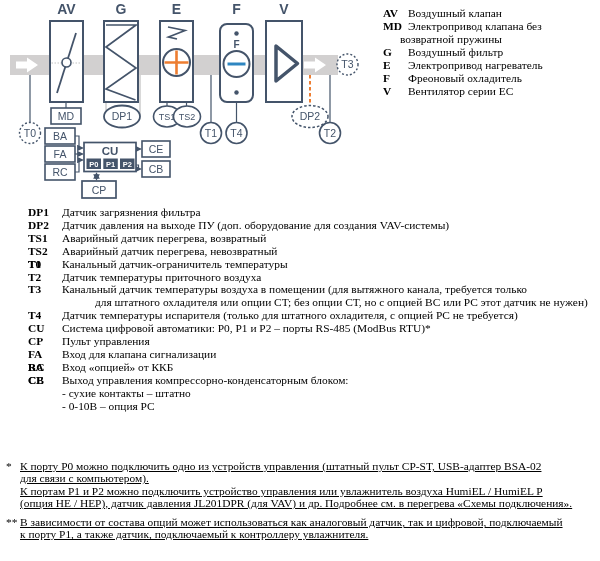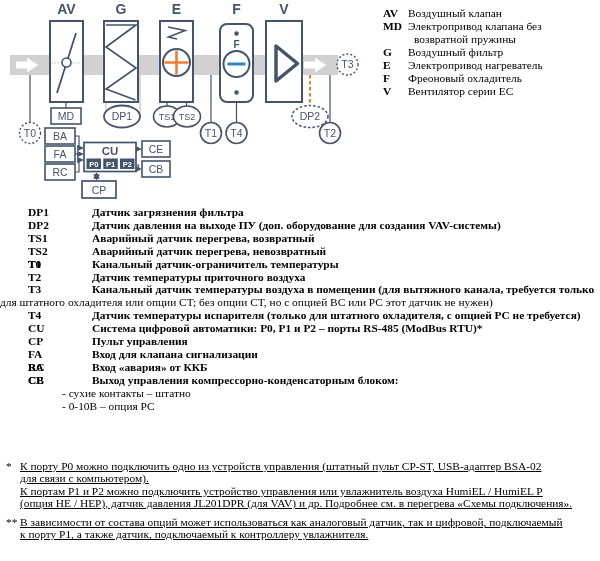--- a/index.html
+++ b/index.html
@@ -18,28 +18,28 @@
   .node-lbl{font-family:"Liberation Sans",sans-serif;font-size:10.5px;fill:#44546A;text-anchor:middle;}
   .sm-lbl{font-family:"Liberation Sans",sans-serif;font-size:9px;fill:#44546A;text-anchor:middle;}
   .cu-lbl{font-family:"Liberation Sans",sans-serif;font-weight:bold;font-size:11.5px;fill:#44546A;text-anchor:middle;}
   .port-lbl{font-family:"Liberation Sans",sans-serif;font-weight:bold;font-size:7.5px;fill:#fff;text-anchor:middle;}
   .finner-lbl{font-family:"Liberation Sans",sans-serif;font-weight:bold;font-size:10px;fill:#44546A;text-anchor:middle;}
 
   
   .legend{position:absolute;left:383px;top:7px;width:215px;font-size:11.4px;line-height:13px;}
   .legend-row{display:flex;}
   .legend-term{font-weight:bold;width:25px;flex:none;}
-  .legend-cont{margin-left:31px;}
+  .legend-cont{margin-left:17px;}
 
   
   .defs{position:absolute;left:0;top:206px;width:600px;font-size:11.4px;line-height:12.9px;}
   .def-row{position:relative;white-space:nowrap;}
   .def-term{position:absolute;left:28px;font-weight:bold;}
-  .def-desc{display:block;margin-left:92px;font-weight:bold;}
-  .def-cont{display:block;white-space:nowrap;}
+  .def-desc{display:block;margin-left:62px;}
+  .def-cont{display:block;margin-left:95px;white-space:nowrap;}
   .def-sub{display:block;margin-left:62px;white-space:nowrap;}
 
   
   .footnotes{position:absolute;left:0;top:460px;width:600px;font-size:11.4px;line-height:12.3px;}
   .fn{position:relative;margin-bottom:7px;}
   .fn-marker{position:absolute;left:6px;top:0;}
   .fn-line{display:block;margin-left:20px;white-space:nowrap;text-decoration:underline;}
 </style>
 </head>
 <body>
@@ -266,21 +266,21 @@
     </div>
     <div class="def-row">
       <span class="def-term">FA</span>
       <span class="def-desc">Вход для клапана сигнализации</span>
     </div>
     <div class="def-row">
       <span class="def-term">RC</span>
     </div>
     <div class="def-row">
       <span class="def-term">BA</span>
-      <span class="def-desc">Вход «авария» от ККБ</span>
+      <span class="def-desc">Вход «опцией» от ККБ</span>
     </div>
     <div class="def-row">
       <span class="def-term">CE</span>
     </div>
     <div class="def-row">
       <span class="def-term">CB</span>
       <span class="def-desc">Выход управления компрессорно-конденсаторным блоком:</span>
       <span class="def-sub">- сухие контакты – штатно</span>
       <span class="def-sub">- 0-10В – опция PC</span>
     </div>

